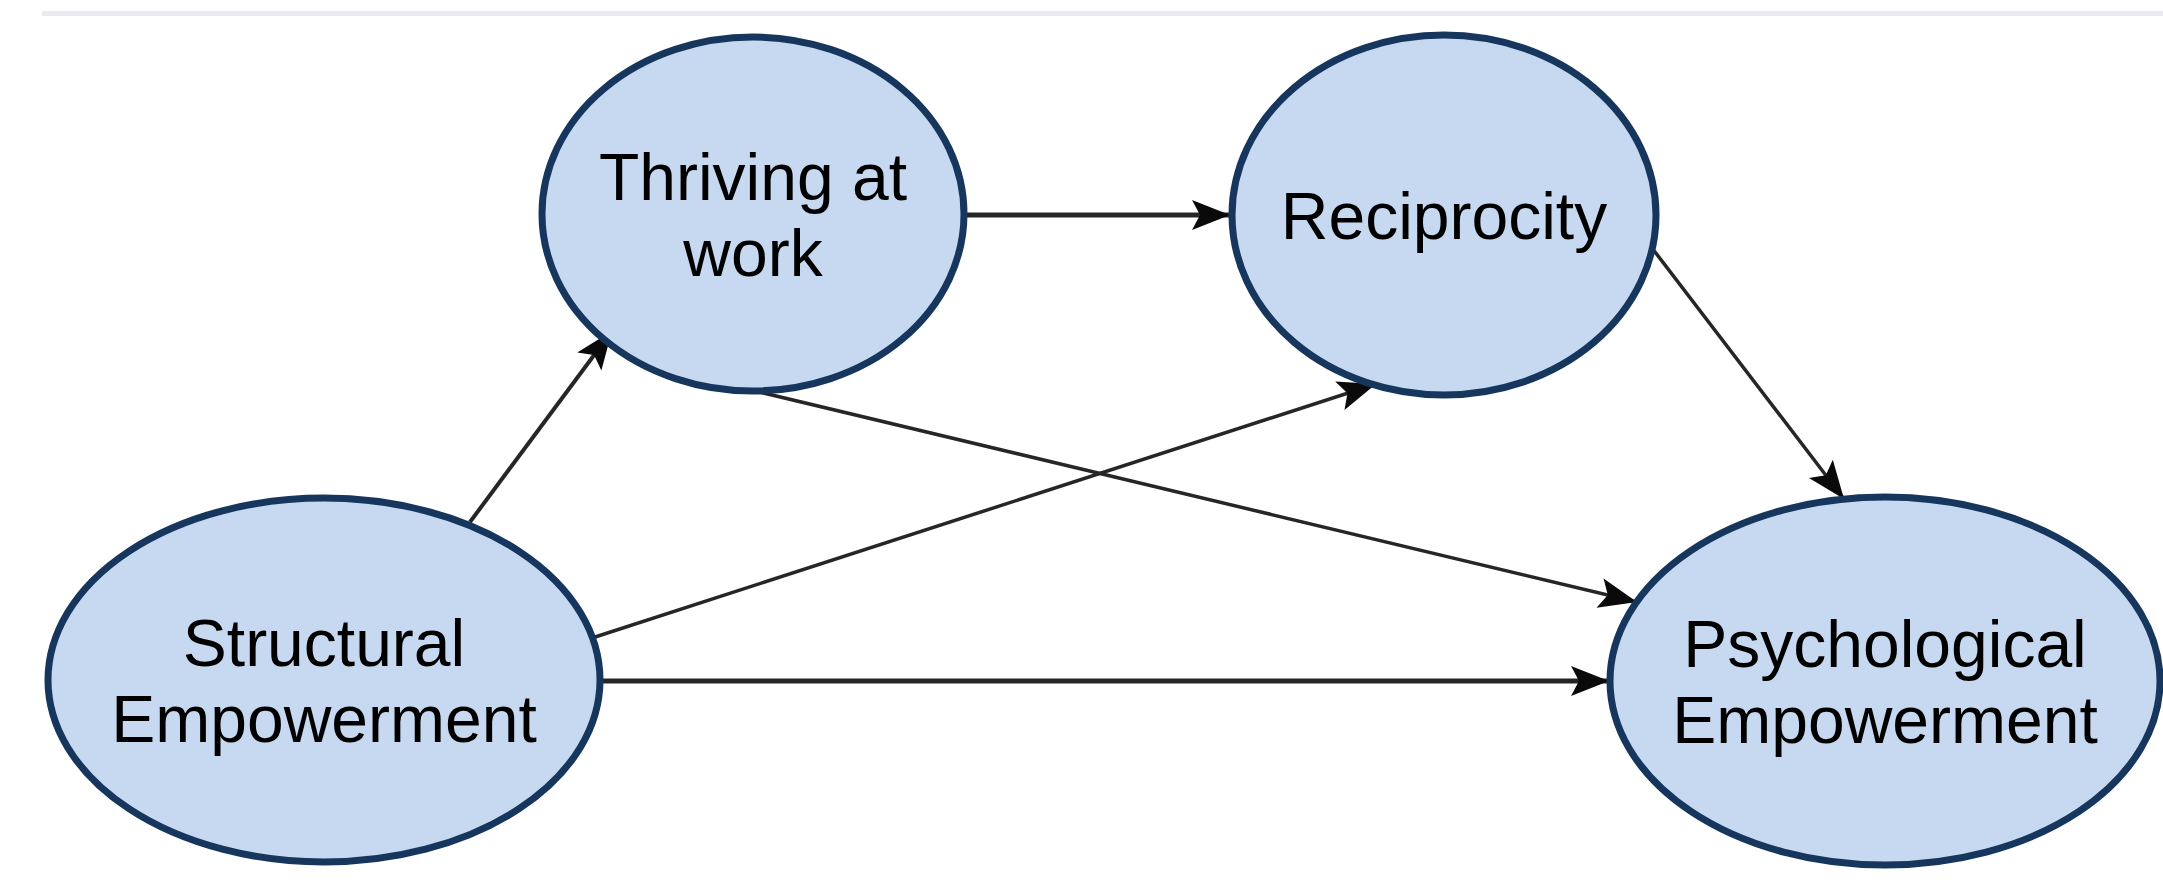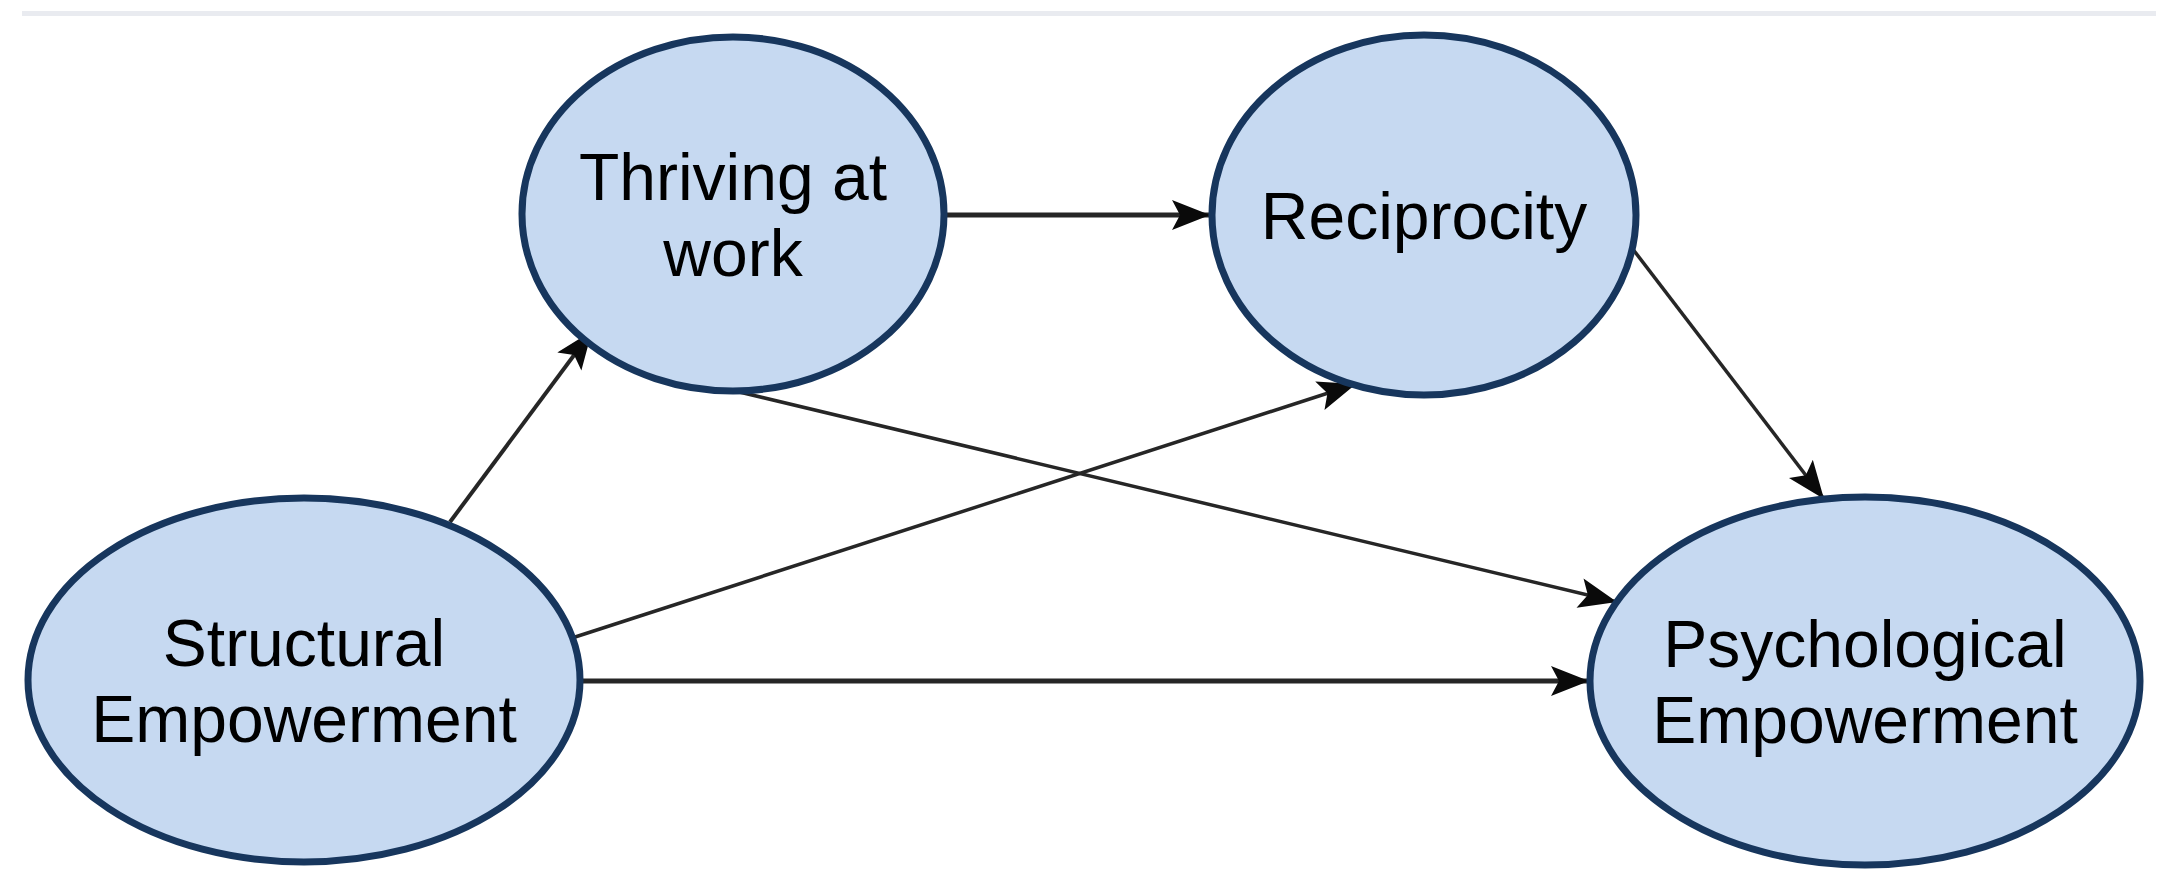--- a/index.html
+++ b/index.html
@@ -10,20 +10,21 @@
   body {
     width: 2163px;
     height: 888px;
     position: relative;
     overflow: hidden;
     font-family: "Liberation Sans", sans-serif;
   }
   #stage {
     position: absolute;
     inset: 0;
+    margin-left: 20px;
   }
   #top-rule {
     position: absolute;
     z-index: 2;
   }
   svg#diagram {
     position: absolute;
     left: 0;
     top: 0;
     z-index: 1;

